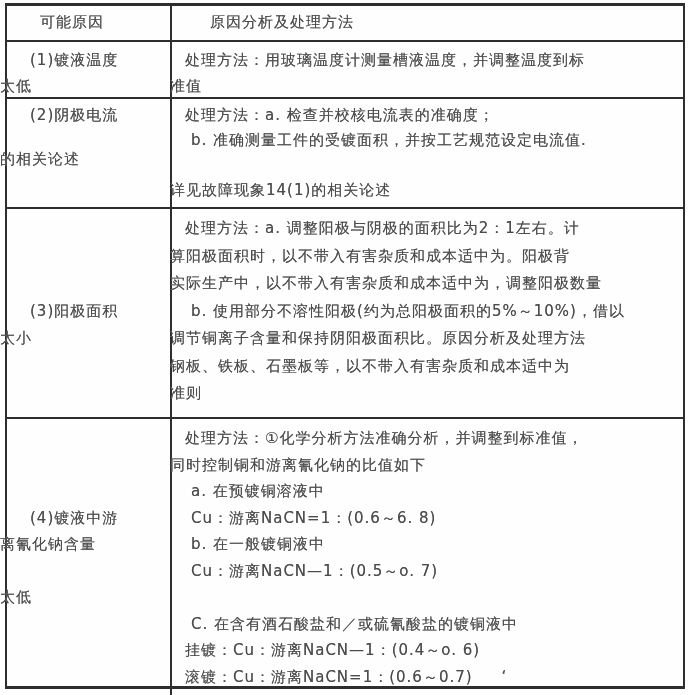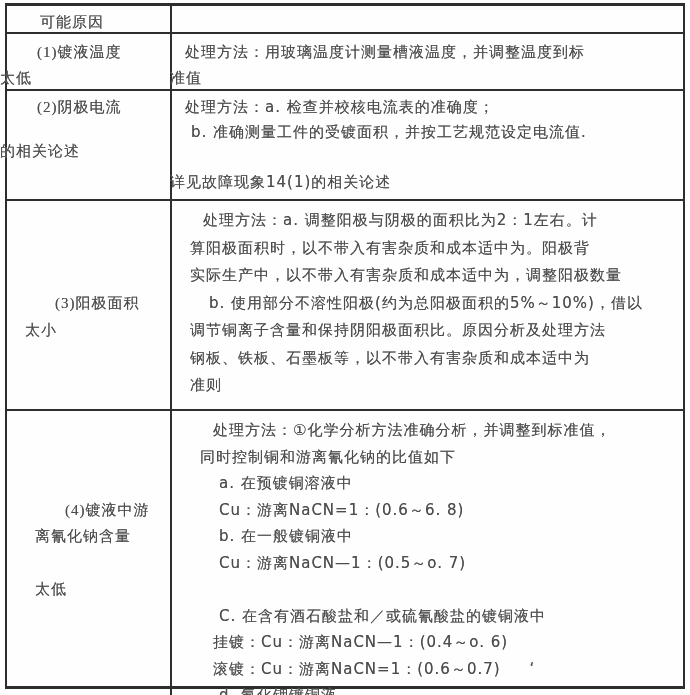--- a/index.html
+++ b/index.html
@@ -2,51 +2,54 @@
 <html><head>
 <meta charset="utf-8">
 <style>
   html,body{margin:0;padding:0;background:#ffffff;}
   body{width:690px;height:695px;overflow:hidden;
        font-family:"DejaVu Sans",sans-serif;}
   .doc{position:relative;margin:3px 0 0 5px;width:680px;height:686px;
        box-sizing:border-box;background:#fefefe;
        border:2px solid #2e2e2e;border-top-width:3px;border-bottom-width:3px;}
   .trow{display:flex;box-sizing:border-box;border-top:2px solid #2e2e2e;}
-  .trow.header{border-top:none;height:26px;}
+  .trow.header{border-top:none;height:34px;}
   .r1{height:57px;} .r2{height:110px;} .r3{height:210px;} .r4{height:286px;}
   .cell{box-sizing:border-box;overflow:visible;}
   .cell.left{width:165px;flex:none;border-right:2px solid #2e2e2e;}
   .cell.right{flex:1;}
   .line{white-space:nowrap;font-size:15px;letter-spacing:1px;
         color:#4c4c4c;text-shadow:0 0 .6px #8a8a8a;overflow:visible;}
   .header .line{line-height:25px;height:25px;}
   .r1 .line{line-height:26px;height:26px;}
   .r2 .line{line-height:25px;height:25px;}
-  .r3 .line{line-height:27.5px;height:27.5px;margin-left:18px;}
-  .r4 .line{line-height:26.5px;height:26.5px;margin-left:28px;}
+  .r3 .line{line-height:27.5px;height:27.5px;}
+  .r4 .line{line-height:26.5px;height:26.5px;}
   .pt4{padding-top:4px;} .pt5{padding-top:5px;} .pt6{padding-top:6px;}
   
   .h1{padding-left:33px;}        
   .h2{padding-left:38px;}        
-  .c1{padding-left:30px;font-family:Liberation Serif, serif;}        
+  .c1{padding-left:23px;}        
   .c0{margin-left:-7px;}         
   .p1{padding-left:13px;}        
   .p2{padding-left:19px;}        
   .p0{margin-left:-2px;}         
   .sp19{height:19px;}            
 </style>
 </head>
 <body>
 
 <div class="doc">
 
   <div class="trow header">
     <div class="cell left pt4">
       <div class="line h1">可能原因</div>
+    </div>
+    <div class="cell right pt4">
+      <div class="line h2">原因分析及处理方法</div>
     </div>
   </div>
 
   <div class="trow r1">
     <div class="cell left pt5">
       <div class="line c1">(1)镀液温度</div>
       <div class="line c0">太低</div>
     </div>
     <div class="cell right pt5">
       <div class="line p1">处理方法：用玻璃温度计测量槽液温度，并调整温度到标</div>

